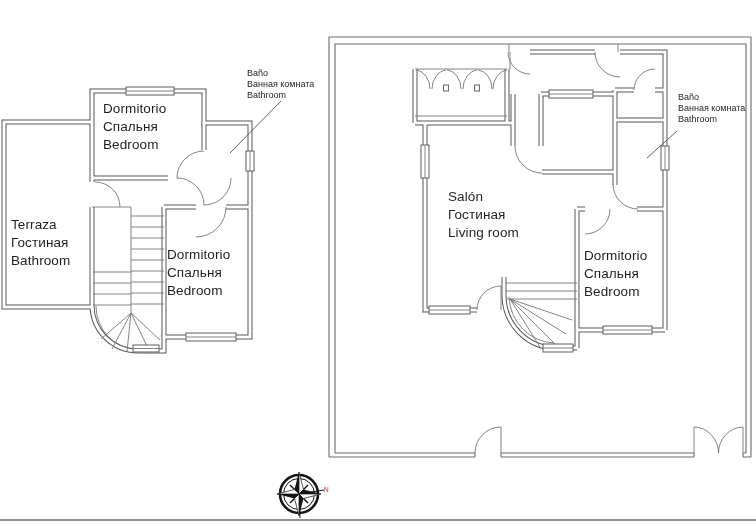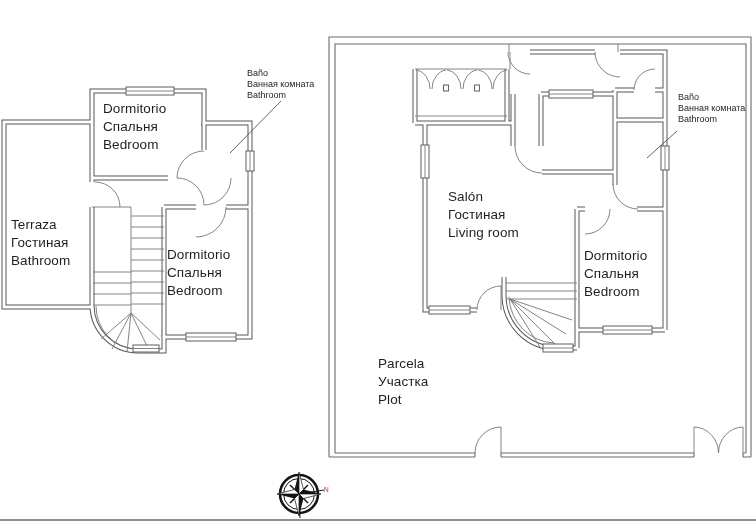--- a/index.html
+++ b/index.html
@@ -208,19 +208,14 @@
     <div>Спальня</div>
     <div>Bedroom</div>
   </div>
 
   <div class="lbl small" style="left:678px;top:92px;">
     <div>Baño</div>
     <div>Ванная комната</div>
     <div>Bathroom</div>
   </div>
 
-  <div class="lbl" style="left:378px;top:355px;">
-    <div>Parcela</div>
-    <div>Участка</div>
-    <div>Plot</div>
-  </div>
 
 </div>
 
 </body></html>

